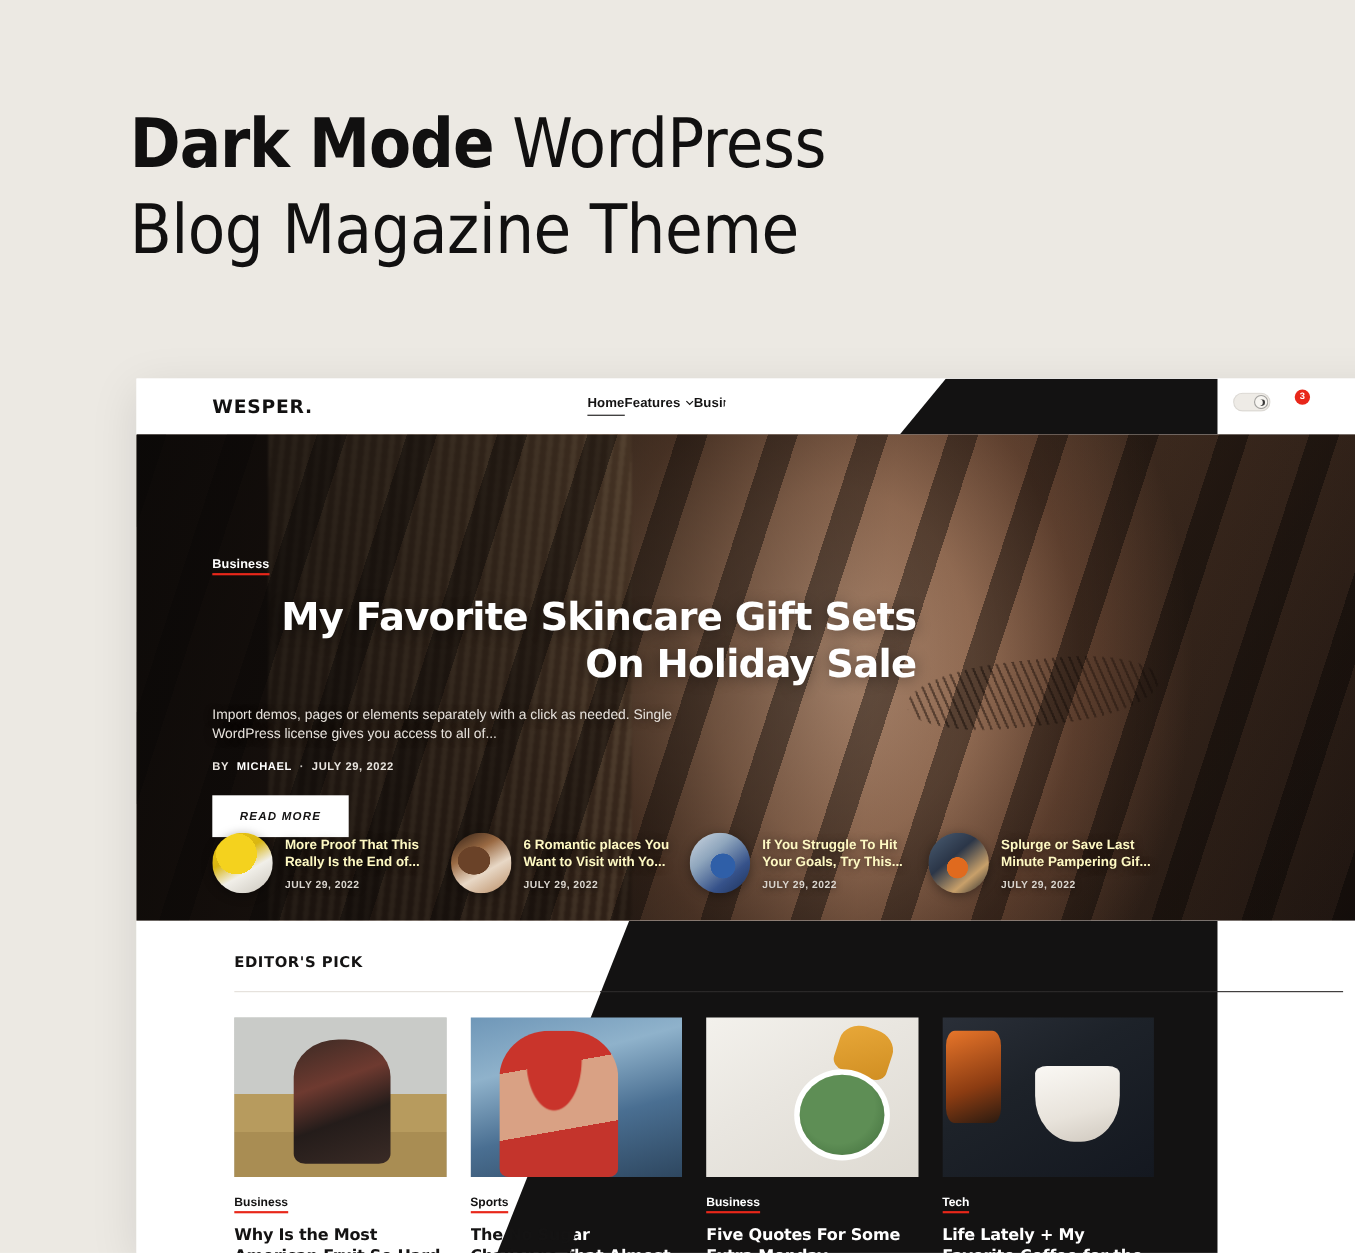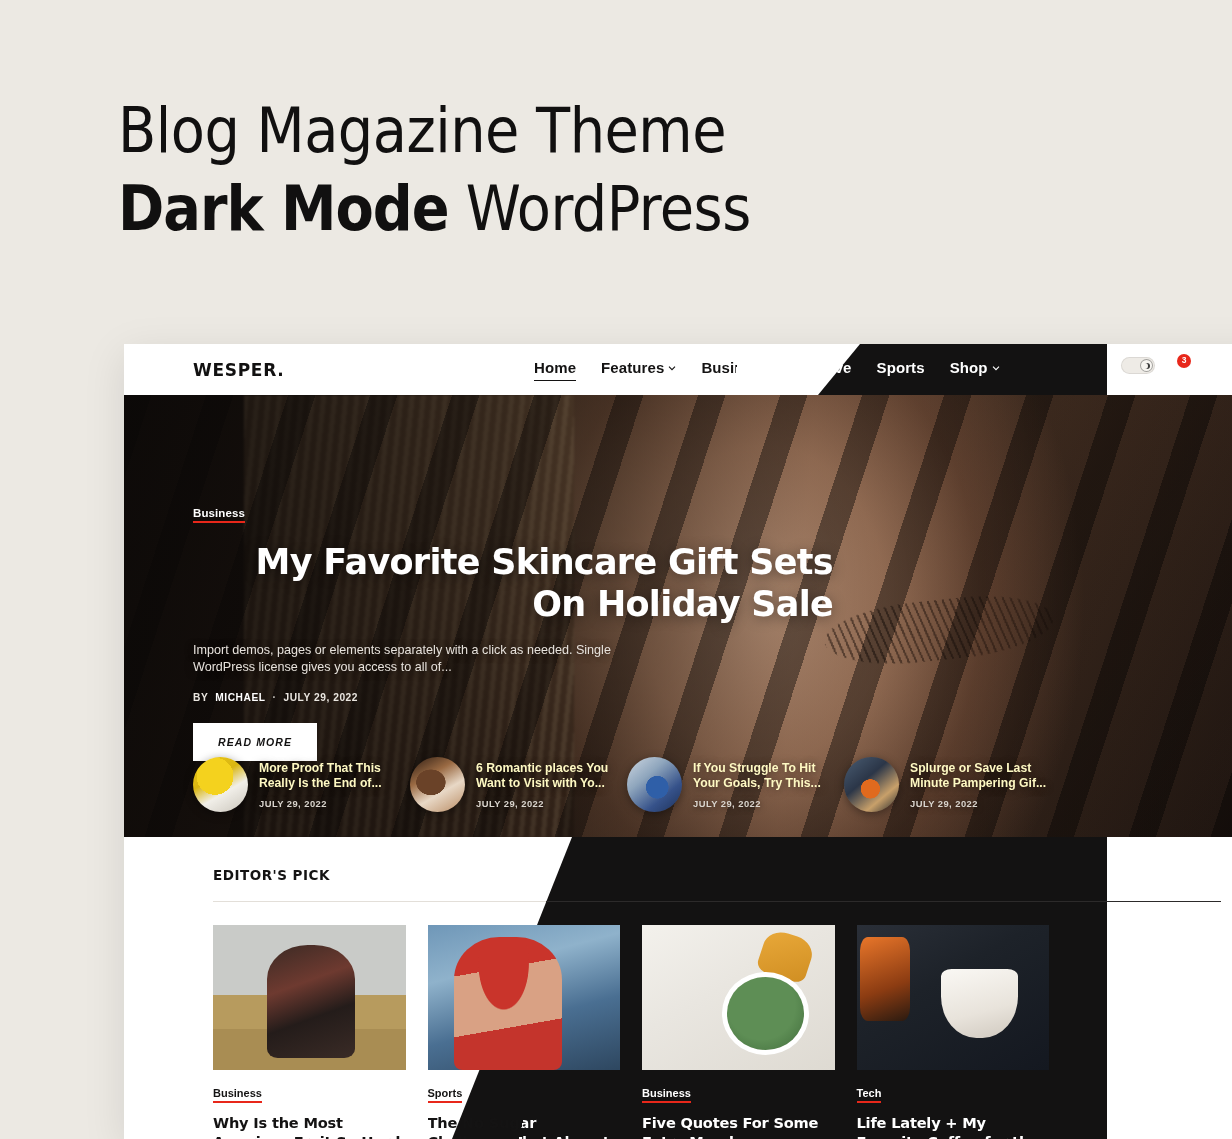--- a/index.html
+++ b/index.html
@@ -37,22 +37,22 @@
     position:absolute; inset:0; background:#131212;
     clip-path:polygon(736px 0, 983px 0, 983px 51px, 694px 51px);
   }
   .logo{
     position:absolute; left:69px; top:16px;
     font-size:17px; font-weight:800; letter-spacing:.7px; color:#121111;
     font-family:"DejaVu Sans","Liberation Sans",sans-serif;
   }
   .nav{
     position:absolute; left:410px; top:15px;
-    display:flex; align-items:flex-start; gap:25px;
-    font-size:15px; font-weight:700; letter-spacing:.1px;
+    display:flex; align-items:flex-start; 
+    font-size:12px; font-weight:700; letter-spacing:.1px;
   }
   .nav-item{ display:flex; align-items:center; gap:4px; white-space:nowrap; }
   .nav-item .lbl{ position:relative; }
   .nav-item.dark .lbl{ color:#141313; }
   .nav-item.light .lbl{ color:#ffffff; }
   .nav-item.active .lbl::after{
     content:""; position:absolute; left:0; right:0; bottom:-5px;
     height:1.5px; background:#141313;
   }
   .nav-item.split .lbl{
@@ -269,22 +269,22 @@
   .on-split .card-cat{ color:#141313; }
   .on-split .card-title{
     background:linear-gradient(104deg,#141313 0 47%,#ffffff 47% 100%);
     -webkit-background-clip:text; background-clip:text; color:transparent;
   }
 </style>
 </head>
 <body>
 
 <div class="headline">
+  <span class="ln"><span class="strong">Dark Mode</span><span> WordPress</span></span>
   <span class="ln">Blog Magazine Theme</span>
-  <span class="ln"><span class="strong">Dark Mode</span><span> WordPress</span></span>
 </div>
 
 <div class="mockup">
 
   <div class="site-header">
     <div class="hdr-dark"></div>
 
     <div class="logo">WESPER.</div>
 
     <div class="nav">

